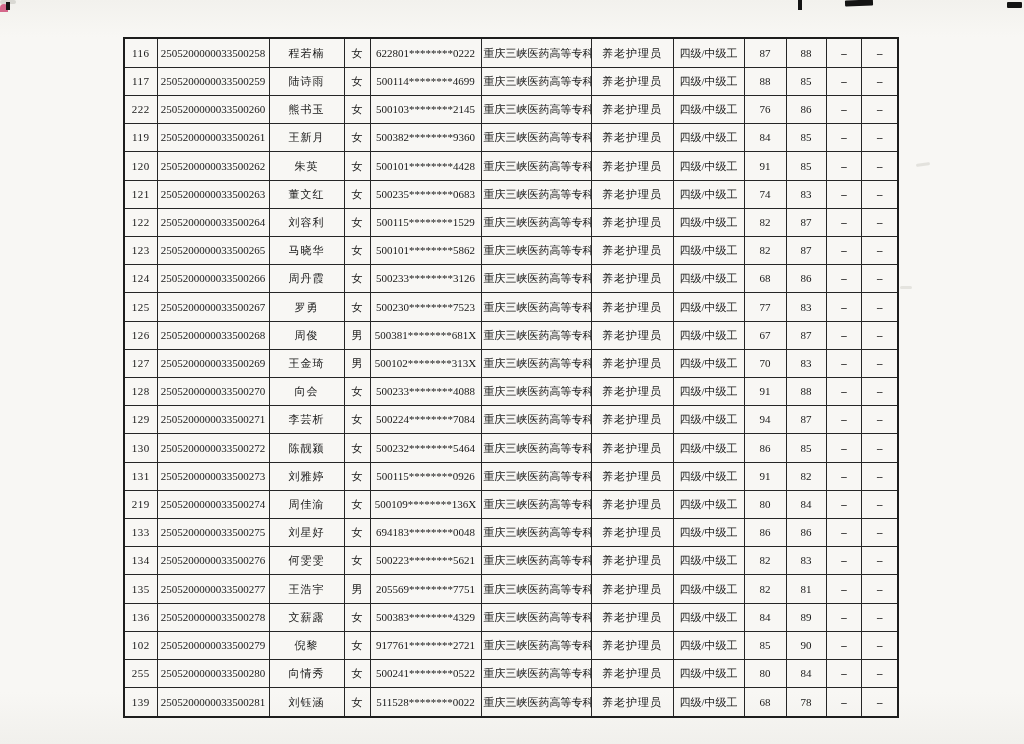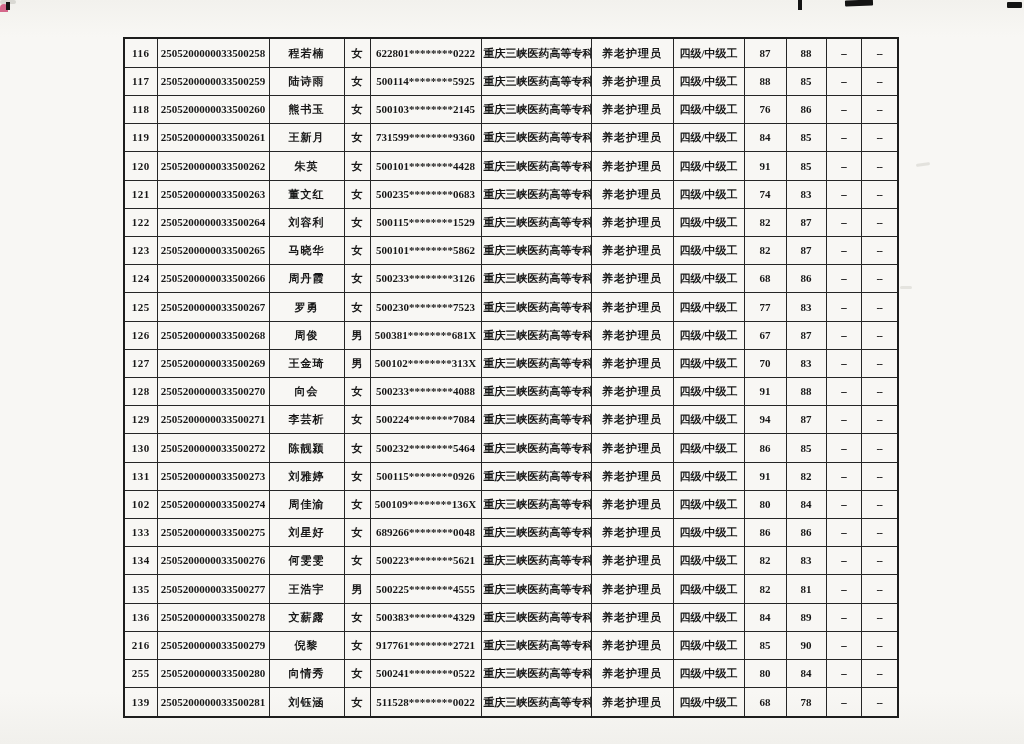--- a/index.html
+++ b/index.html
@@ -11,21 +11,20 @@
     height: 744px;
     position: relative;
     overflow: hidden;
     background: linear-gradient(180deg, #f2f1ed 0%, #f8f7f4 5%, #f8f7f4 93%, #f1f0ec 100%);
     font-family: "Liberation Serif", "DejaVu Serif", serif;
     color: #161616;
   }
   .paper {
     position: absolute;
     inset: 0;
-    font-weight: bold;
   }
   
   .mark { position: absolute; background: #141414; }
   .mark-topleft      { left: 6px;   top: 2px;  width: 4px;  height: 8px;  }
   .mark-faint        { left: 26px;  top: 9px;  width: 16px; height: 4px; background: #d9d8d3; border-radius: 2px; }
   .mark-line         { left: 798px; top: 0;    width: 4px;  height: 10px; }
   .mark-bar          { left: 845px; top: 0;    width: 28px; height: 6px; border-radius: 1px; transform: rotate(-2deg); }
   .mark-dash-top     { left: 1007px;top: 2px;  width: 15px; height: 6px; border-radius: 1px; }
   .mark-pink         { left: 0;     top: 736px; width: 8px; height: 8px; background: #d4688b; border-radius: 50% 50% 0 0; }
   .smudge-1 { position: absolute; left: 916px; top: 163px; width: 14px; height: 3px; background: #e3e2dd; border-radius: 2px; transform: rotate(-8deg); }
@@ -104,49 +103,49 @@
     <td class="c-score">87</td>
     <td class="c-score">88</td>
     <td class="c-dash">--</td>
     <td class="c-dash">--</td>
   </tr>
         <tr>
     <td class="c-no">117</td>
     <td class="c-reg">2505200000033500259</td>
     <td class="c-name">陆诗雨</td>
     <td class="c-gender">女</td>
-    <td class="c-idcard">500114********5925</td>
+    <td class="c-idcard">500114********4699</td>
     <td class="c-school">重庆三峡医药高等专科学校</td>
     <td class="c-occupation">养老护理员</td>
     <td class="c-level">四级/中级工</td>
     <td class="c-score">88</td>
     <td class="c-score">85</td>
     <td class="c-dash">--</td>
     <td class="c-dash">--</td>
   </tr>
         <tr>
-    <td class="c-no">118</td>
+    <td class="c-no">222</td>
     <td class="c-reg">2505200000033500260</td>
     <td class="c-name">熊书玉</td>
     <td class="c-gender">女</td>
     <td class="c-idcard">500103********2145</td>
     <td class="c-school">重庆三峡医药高等专科学校</td>
     <td class="c-occupation">养老护理员</td>
     <td class="c-level">四级/中级工</td>
     <td class="c-score">76</td>
     <td class="c-score">86</td>
     <td class="c-dash">--</td>
     <td class="c-dash">--</td>
   </tr>
         <tr>
     <td class="c-no">119</td>
     <td class="c-reg">2505200000033500261</td>
     <td class="c-name">王新月</td>
     <td class="c-gender">女</td>
-    <td class="c-idcard">731599********9360</td>
+    <td class="c-idcard">500382********9360</td>
     <td class="c-school">重庆三峡医药高等专科学校</td>
     <td class="c-occupation">养老护理员</td>
     <td class="c-level">四级/中级工</td>
     <td class="c-score">84</td>
     <td class="c-score">85</td>
     <td class="c-dash">--</td>
     <td class="c-dash">--</td>
   </tr>
         <tr>
     <td class="c-no">120</td>
@@ -310,39 +309,39 @@
     <td class="c-idcard">500115********0926</td>
     <td class="c-school">重庆三峡医药高等专科学校</td>
     <td class="c-occupation">养老护理员</td>
     <td class="c-level">四级/中级工</td>
     <td class="c-score">91</td>
     <td class="c-score">82</td>
     <td class="c-dash">--</td>
     <td class="c-dash">--</td>
   </tr>
         <tr>
-    <td class="c-no">102</td>
+    <td class="c-no">219</td>
     <td class="c-reg">2505200000033500274</td>
     <td class="c-name">周佳渝</td>
     <td class="c-gender">女</td>
     <td class="c-idcard">500109********136X</td>
     <td class="c-school">重庆三峡医药高等专科学校</td>
     <td class="c-occupation">养老护理员</td>
     <td class="c-level">四级/中级工</td>
     <td class="c-score">80</td>
     <td class="c-score">84</td>
     <td class="c-dash">--</td>
     <td class="c-dash">--</td>
   </tr>
         <tr>
     <td class="c-no">133</td>
     <td class="c-reg">2505200000033500275</td>
     <td class="c-name">刘星好</td>
     <td class="c-gender">女</td>
-    <td class="c-idcard">689266********0048</td>
+    <td class="c-idcard">694183********0048</td>
     <td class="c-school">重庆三峡医药高等专科学校</td>
     <td class="c-occupation">养老护理员</td>
     <td class="c-level">四级/中级工</td>
     <td class="c-score">86</td>
     <td class="c-score">86</td>
     <td class="c-dash">--</td>
     <td class="c-dash">--</td>
   </tr>
         <tr>
     <td class="c-no">134</td>
@@ -356,21 +355,21 @@
     <td class="c-score">82</td>
     <td class="c-score">83</td>
     <td class="c-dash">--</td>
     <td class="c-dash">--</td>
   </tr>
         <tr>
     <td class="c-no">135</td>
     <td class="c-reg">2505200000033500277</td>
     <td class="c-name">王浩宇</td>
     <td class="c-gender">男</td>
-    <td class="c-idcard">500225********4555</td>
+    <td class="c-idcard">205569********7751</td>
     <td class="c-school">重庆三峡医药高等专科学校</td>
     <td class="c-occupation">养老护理员</td>
     <td class="c-level">四级/中级工</td>
     <td class="c-score">82</td>
     <td class="c-score">81</td>
     <td class="c-dash">--</td>
     <td class="c-dash">--</td>
   </tr>
         <tr>
     <td class="c-no">136</td>
@@ -380,21 +379,21 @@
     <td class="c-idcard">500383********4329</td>
     <td class="c-school">重庆三峡医药高等专科学校</td>
     <td class="c-occupation">养老护理员</td>
     <td class="c-level">四级/中级工</td>
     <td class="c-score">84</td>
     <td class="c-score">89</td>
     <td class="c-dash">--</td>
     <td class="c-dash">--</td>
   </tr>
         <tr>
-    <td class="c-no">216</td>
+    <td class="c-no">102</td>
     <td class="c-reg">2505200000033500279</td>
     <td class="c-name">倪黎</td>
     <td class="c-gender">女</td>
     <td class="c-idcard">917761********2721</td>
     <td class="c-school">重庆三峡医药高等专科学校</td>
     <td class="c-occupation">养老护理员</td>
     <td class="c-level">四级/中级工</td>
     <td class="c-score">85</td>
     <td class="c-score">90</td>
     <td class="c-dash">--</td>

